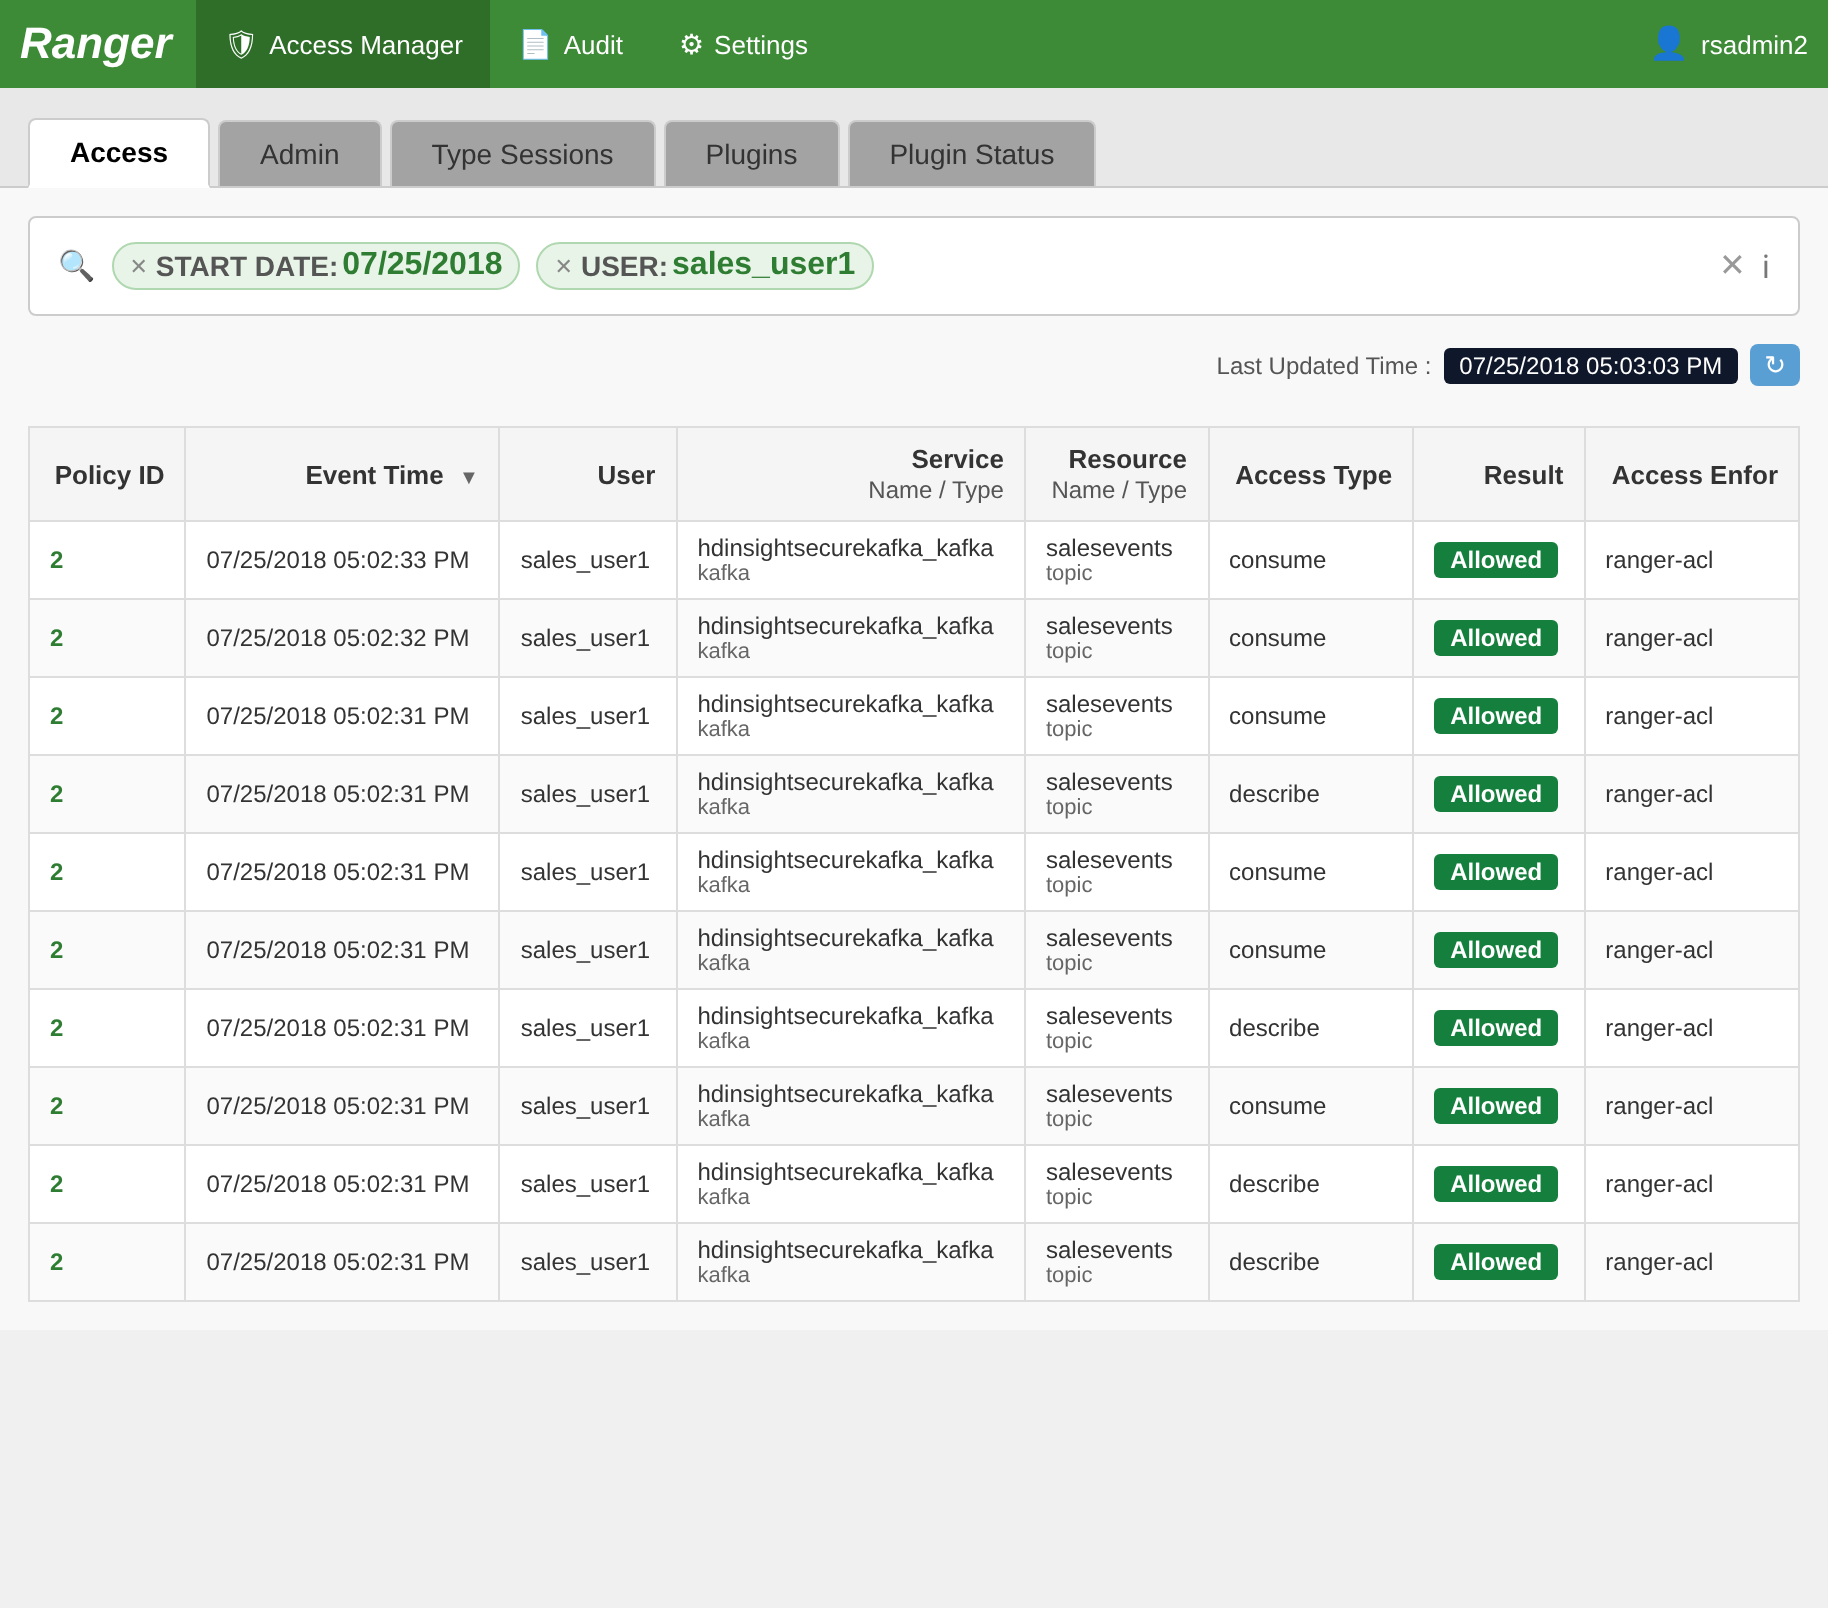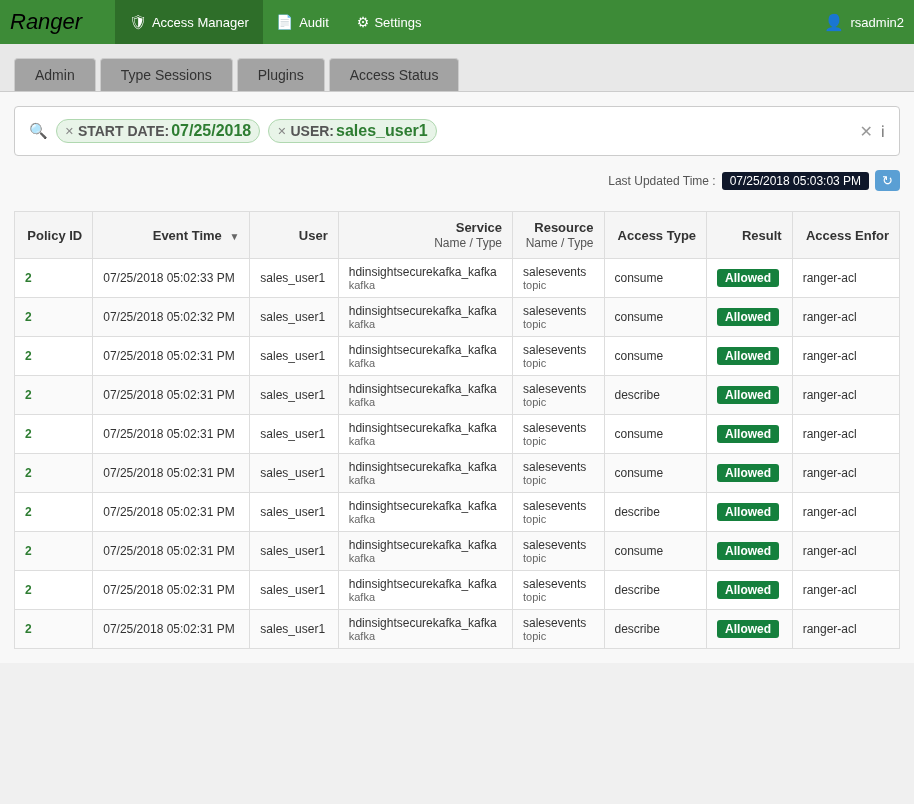--- a/index.html
+++ b/index.html
@@ -8,23 +8,23 @@
     
     .top-nav {
       background: #3d8b37;
       display: flex;
       align-items: center;
       height: 44px;
       padding: 0 10px;
     }
     .brand {
       font-size: 22px;
-      font-weight: normal;
-      color: #000000;
-      margin-right: 33px;
+      font-weight: bold;
+      color: #ffffff;
+      margin-right: 12px;
       font-style: italic;
     }
     .nav-item {
       display: flex;
       align-items: center;
       color: #fff;
       padding: 0 14px;
       height: 44px;
       font-size: 13px;
       cursor: pointer;
@@ -206,24 +206,25 @@
     <span>Settings</span>
   </a>
   <span class="nav-spacer"></span>
   <div class="user-area">
     <span class="user-icon">👤</span>
     <span>rsadmin2</span>
   </div>
 </nav>
 
 <div class="tabs-bar">
+  <div class="tab active">Access</div>
   <div class="tab">Admin</div>
   <div class="tab">Type Sessions</div>
   <div class="tab">Plugins</div>
-  <div class="tab">Access Status</div>
+  <div class="tab">Plugin Status</div>
 </div>
 
 <div class="main-content">
 
   <div class="search-box">
     <span class="search-icon">🔍</span>
     <div class="search-filter-tag">
       <span class="filter-close">✕</span>
       <span class="filter-label">START DATE:</span>
       <span class="filter-value">07/25/2018</span>

